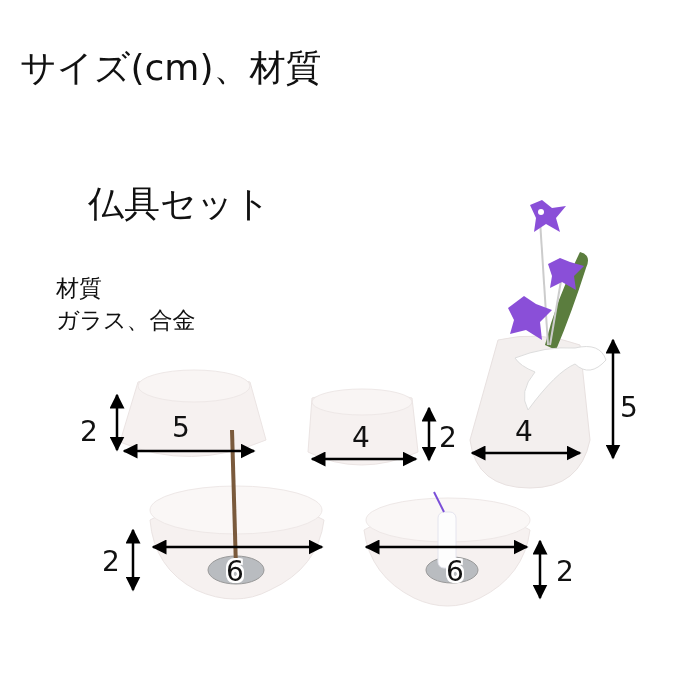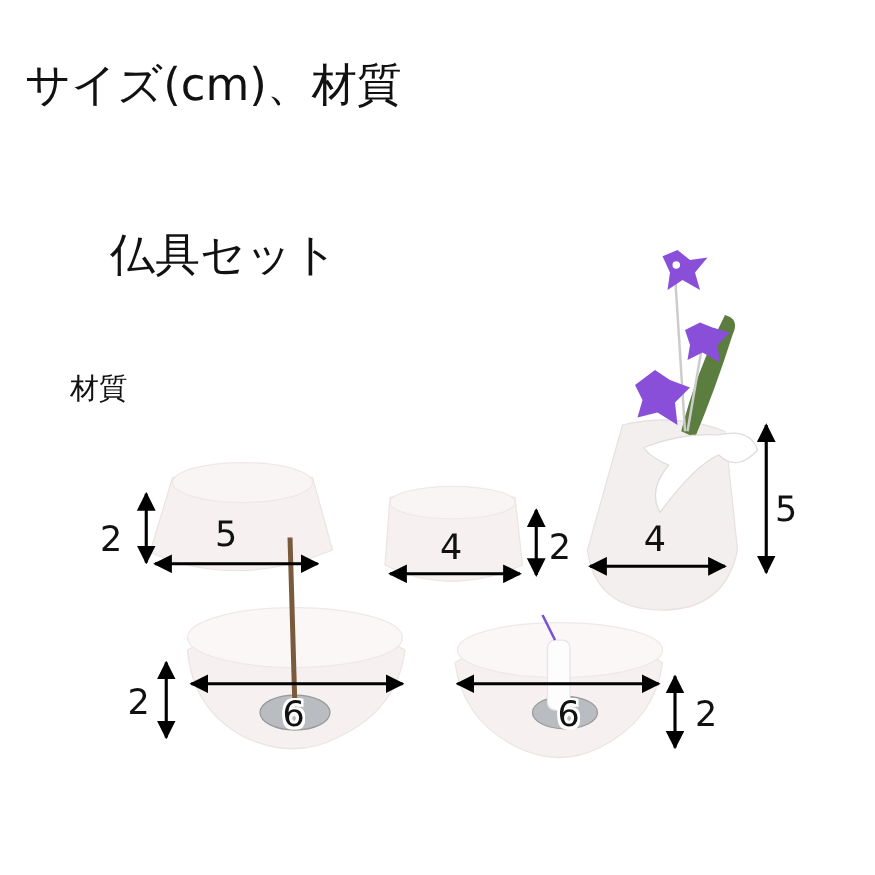--- a/index.html
+++ b/index.html
@@ -1,31 +1,32 @@
 <!DOCTYPE html>
 <html><head>
 <meta charset="utf-8">
 <style>
   html,body{margin:0;padding:0;background:#fff;}
   body{width:700px;height:700px;position:relative;overflow:hidden;font-family:"DejaVu Sans","Liberation Sans",sans-serif;color:#111;}
   .abs{position:absolute;}
   .title{left:20px;top:44px;font-size:36px;letter-spacing:0px;white-space:nowrap;}
   .subtitle{left:88px;top:160px;font-size:36px;white-space:nowrap;margin-top:20px;}
-  .mat-label{left:56px;top:295px;font-size:23px;line-height:32px;white-space:nowrap;}
+  .mat-label{left:56px;top:272px;font-size:23px;line-height:32px;white-space:nowrap;}
   .num{font-size:28px;line-height:28px;color:#111;}
   .num-out{text-shadow:-2px 0 #fff,2px 0 #fff,0 -2px #fff,0 2px #fff,-2px -2px #fff,2px 2px #fff,-2px 2px #fff,2px -2px #fff;}
   svg.art{position:absolute;left:0;top:0;}
 </style>
 </head>
 <body>
 
 <div class="abs title">サイズ(cm)、材質</div>
 <div class="abs subtitle">仏具セット</div>
 <div class="abs mat-label">
   <div>材質</div>
+  <div>ガラス、合金</div>
 </div>
 
 <svg class="art" width="700" height="700" viewBox="0 0 700 700">
   <defs>
     <marker id="ah" viewBox="0 0 10 10" refX="9" refY="5" markerWidth="6" markerHeight="6" orient="auto-start-reverse">
       <path d="M0,0 L10,5 L0,10 z" fill="#000"></path>
     </marker>
   </defs>
 
   <g>

